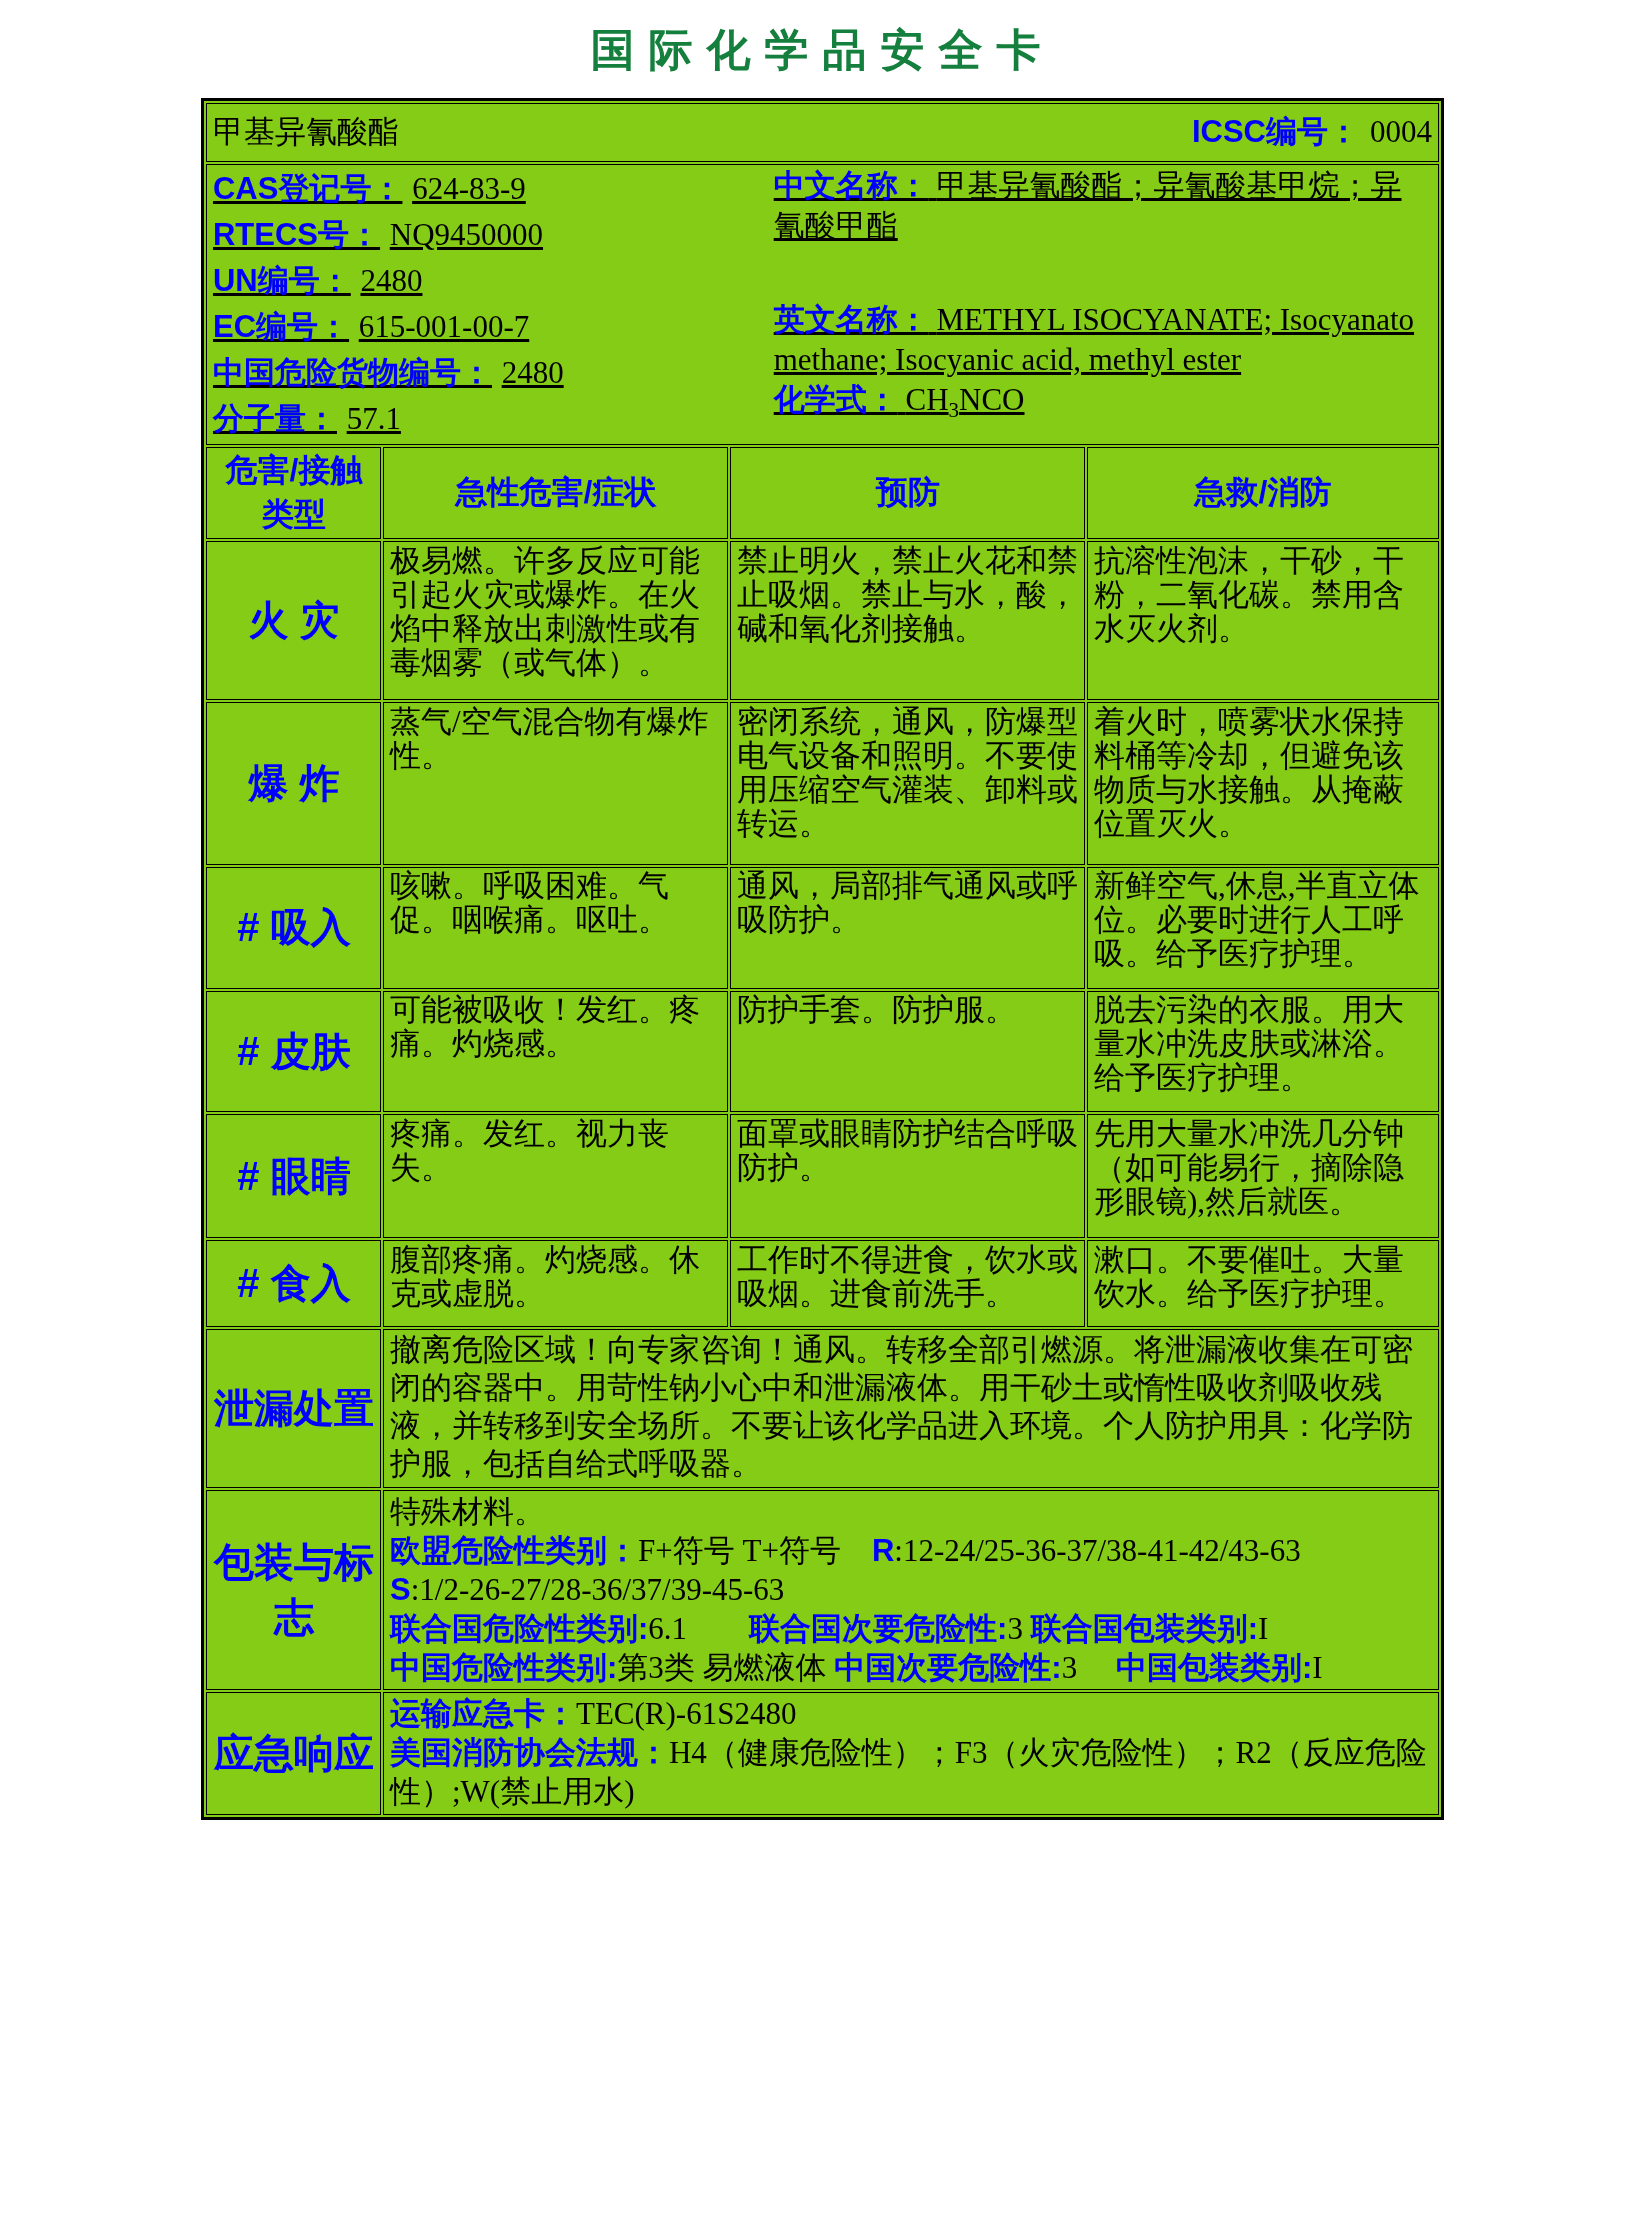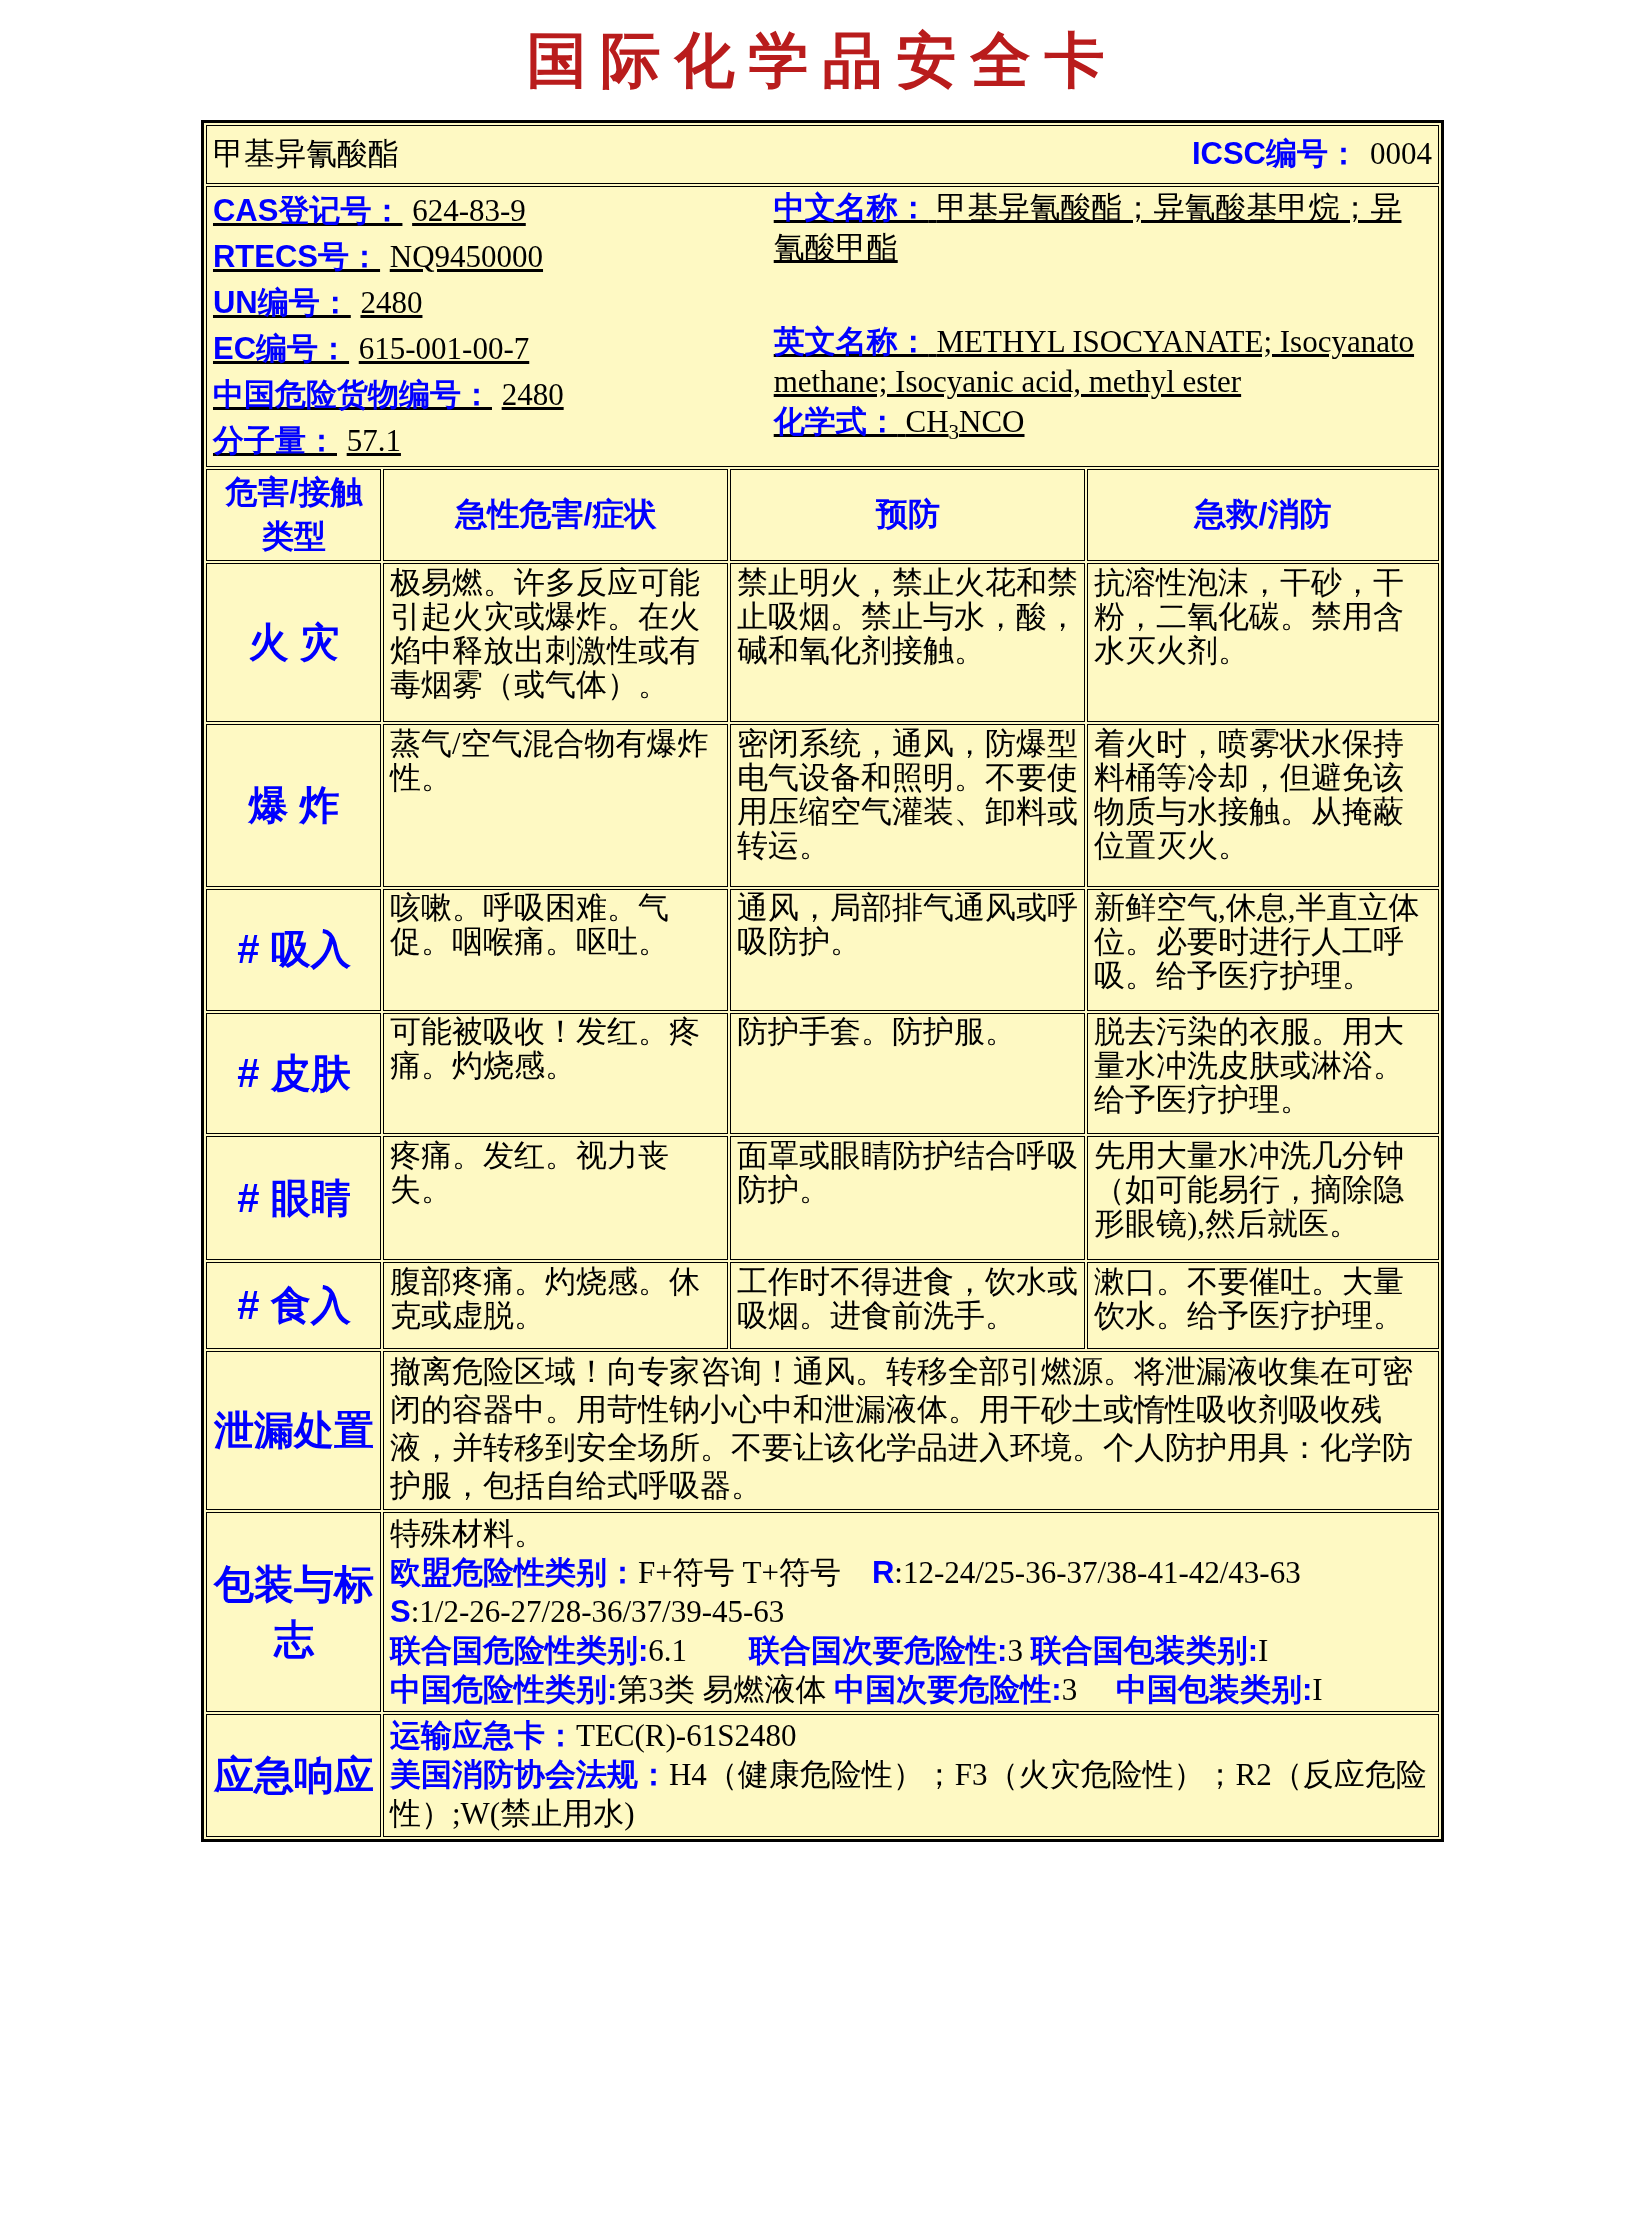--- a/index.html
+++ b/index.html
@@ -1,23 +1,23 @@
 <!DOCTYPE html>
 <html style="font-size:11px"><head>
 <meta charset="utf-8">
 <style>
   html,body { margin:0; padding:0; background:#ffffff; }
   body { width:1645px; height:2216px; position:relative;
          font-family:"Liberation Serif","DejaVu Serif",serif; color:#000; }
 
   .page-title { margin:21px auto 18px; text-align:center;
-    color:#b91c1c; font-family:"Liberation Sans","DejaVu Sans",sans-serif;
-    font-weight:bold; font-size:60px; letter-spacing:14px; }
+    color:#15803d; font-family:"Liberation Sans","DejaVu Sans",sans-serif;
+    font-weight:bold; font-size:44px; letter-spacing:14px; }
 
-  table.sheet { width:1239px; margin:8px auto; background:#fef9c3;
+  table.sheet { width:1239px; margin:8px auto; background:#84cc16;
     border:3.5px solid #000; border-spacing:2.1px; border-collapse:separate;
     table-layout:fixed; font-size:31px; }
   td { border:1.4px solid #000; padding:1.4px 5.5px; vertical-align:top;
        color:#000; word-break:break-all; }
 
   .lbl { color:#0000ff; font-weight:bold;
          font-family:"Liberation Sans","DejaVu Sans",sans-serif; }
 
   
   .name-cell { height:54px; vertical-align:middle; }

